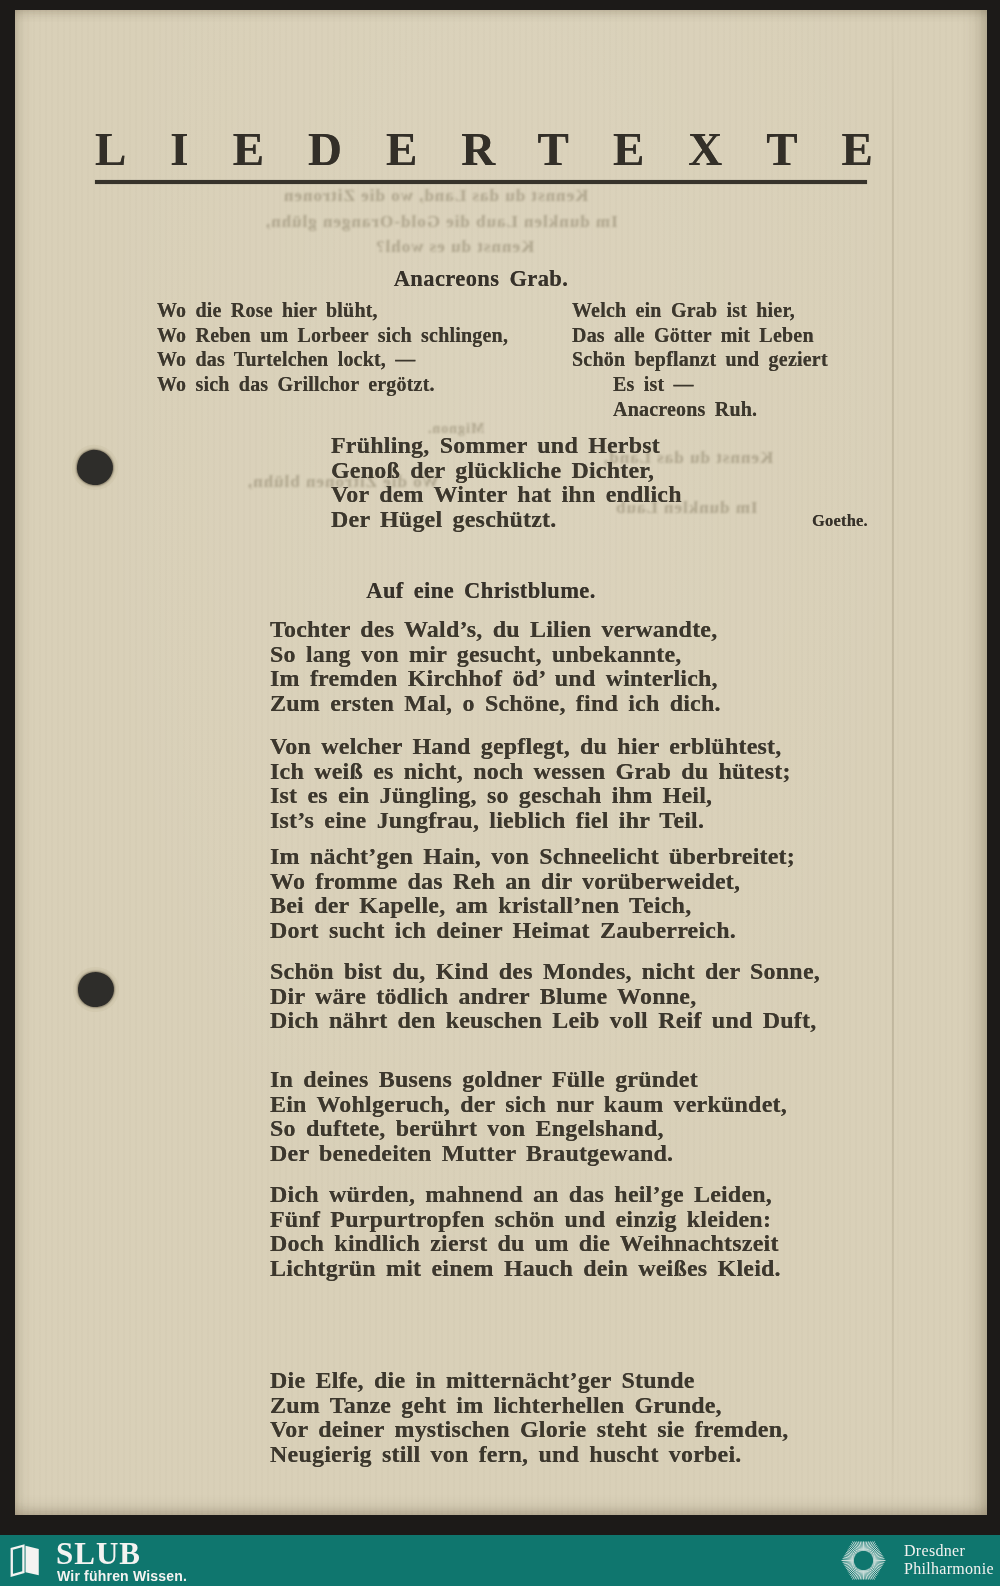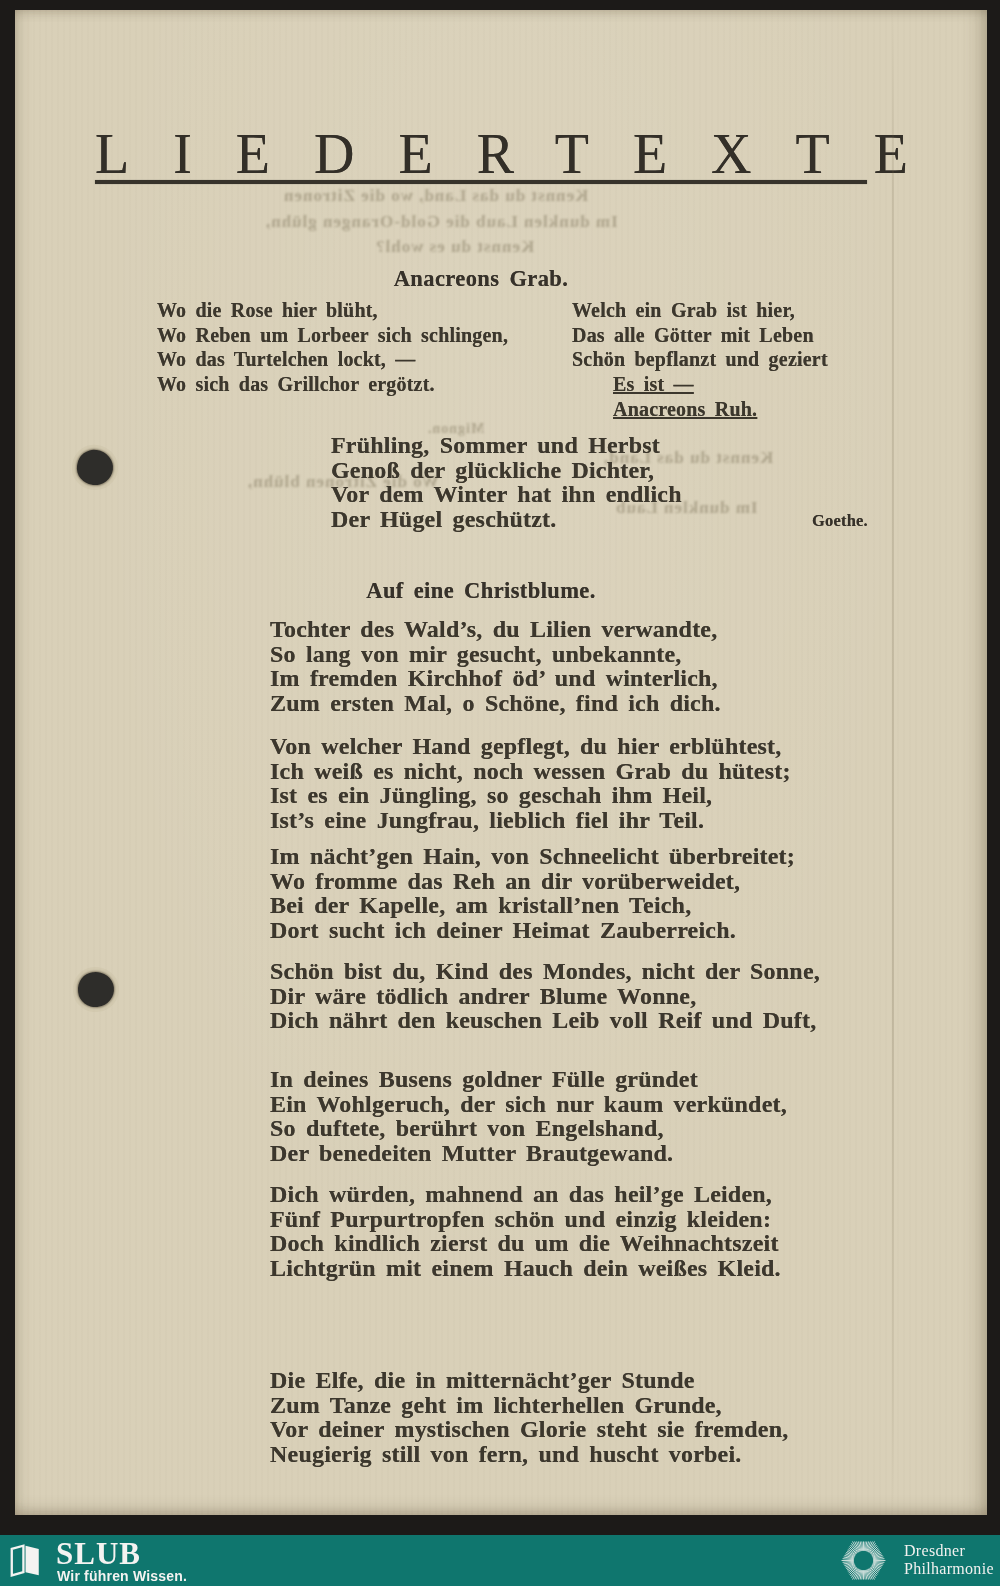--- a/index.html
+++ b/index.html
@@ -32,21 +32,21 @@
     box-shadow:0 0 2px 1px rgba(72,64,46,0.55), 0 0 0 5px rgba(198,188,158,0.28);
   }
   .hole.h1{left:62px;top:440px;transform:rotate(8deg);}
   .hole.h2{left:63px;top:962px;transform:rotate(-6deg);}
 
   
   .ink{color:#3c372d;font-weight:700;letter-spacing:0.2px;word-spacing:4px;
        text-shadow:0 0 0.5px rgba(58,52,42,0.75);}
   .doc-title{
     position:absolute;left:80px;top:112px;width:790px;
-    font-size:56px;font-weight:400;color:#332f28;
+    font-size:47px;font-weight:700;color:#332f28;
     letter-spacing:44px;white-space:nowrap;
     text-shadow:0 0 0.6px rgba(50,45,38,0.8);
   }
   .title-rule{
     position:absolute;left:80px;top:170px;width:772px;height:4px;
     background:#37332b;box-shadow:0 0 1px rgba(55,51,43,0.7);
   }
   .poem-title{
     position:absolute;left:0;width:972px;text-align:center;
     font-size:22.5px;transform:translateX(-20px);
@@ -60,21 +60,21 @@
   .stanza{position:absolute;font-size:24px;line-height:24.7px;white-space:nowrap;}
   .st-goethe{left:316px;top:423px;}
   .attribution{position:absolute;left:797px;top:501px;font-size:16.5px;color:#36312a;}
   .s1{left:255px;top:607px;}
   .s2{left:255px;top:724px;}
   .s3{left:255px;top:834px;}
   .s4{left:255px;top:949px;}
   .s5{left:255px;top:1057px;}
   .s6{left:255px;top:1172px;}
   .s7{left:255px;top:1358px;}
-  .poem-line.indented{padding-left:41px;text-decoration:underline;}
+  .poem-line.indented{padding-left:41px;}
 
   
   .ghost{
     position:absolute;transform:scaleX(-1);filter:blur(1.2px);
     color:rgba(104,94,68,0.38);font-weight:700;font-size:17px;
     letter-spacing:1px;white-space:nowrap;pointer-events:none;
   }
   .g1{left:268px;top:176px;}
   .g2{left:250px;top:202px;}
   .g3{left:360px;top:227px;}

